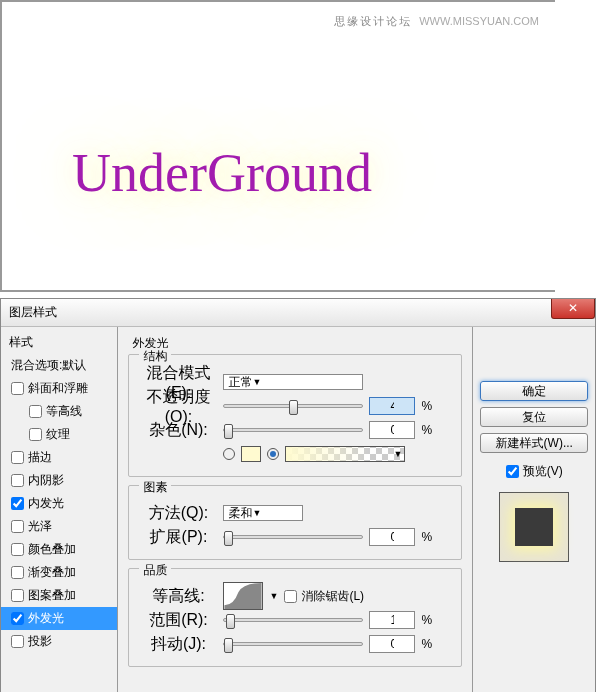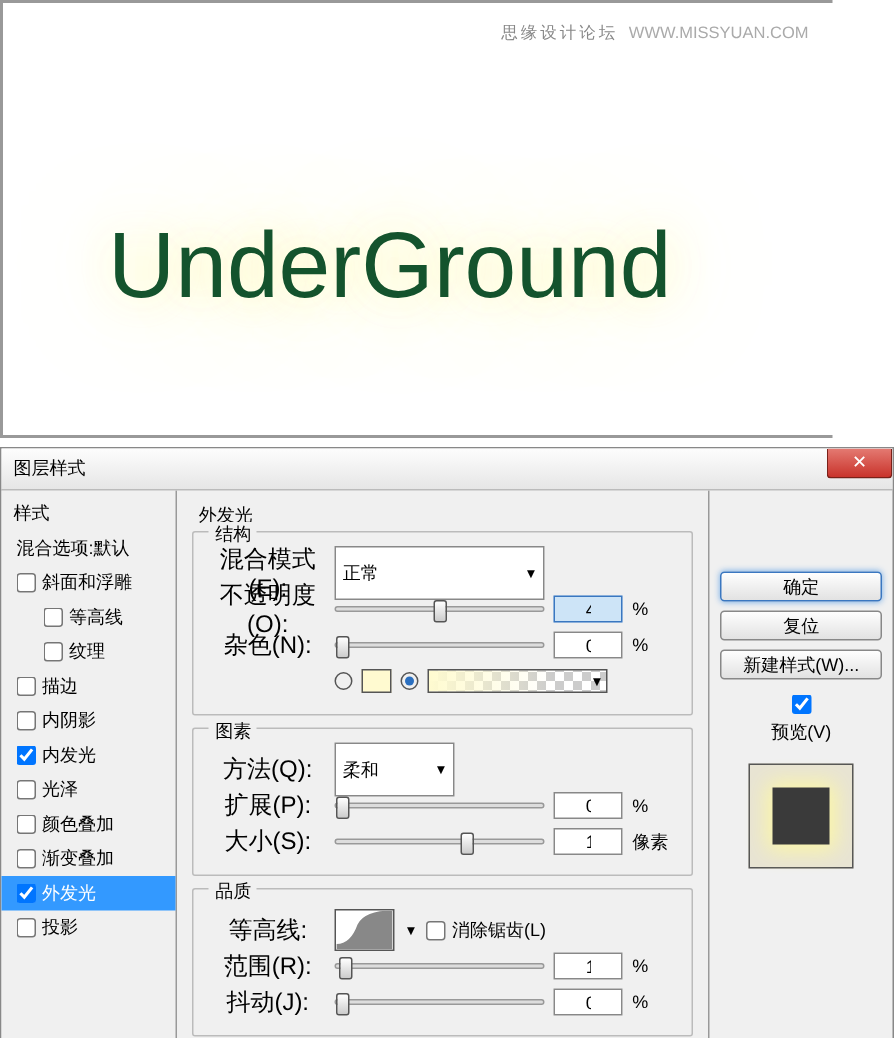--- a/index.html
+++ b/index.html
@@ -1,44 +1,44 @@
 <!DOCTYPE html>
 <html><head>
 <meta charset="utf-8">
 <style>
 * { box-sizing: border-box; margin: 0; padding: 0; }
 body { font-family: "Microsoft YaHei", SimSun, Arial, sans-serif; font-size: 12px; background: #fff; width: 596px; }
 .preview-area { width: 555px; height: 292px; background: #fff; border: 2px solid #999; border-right: none; margin: 0; position: relative; overflow: hidden; }
 .watermark { position: absolute; top: 12px; right: 16px; font-size: 11px; color: #aaa; }
 .watermark .wb { color: #888; letter-spacing: 2px; margin-right: 4px; }
-.demo-text { position: absolute; left: 70px; top: 140px; font-size: 62px; color: #14532d; font-family: Liberation Sans, sans-serif; text-shadow: 0 0 30px rgba(255,250,180,0.9), 0 0 60px rgba(255,250,180,0.7); }
+.demo-text { position: absolute; left: 70px; top: 140px; font-size: 54px; color: #a21caf; font-family: Liberation Serif, serif; text-shadow: 0 0 30px rgba(255,250,180,0.9), 0 0 60px rgba(255,250,180,0.7); }
 .dialog { width: 596px; background: #f0f0f0; border: 1px solid #888; margin-top: 6px; }
 .titlebar { height: 28px; background: linear-gradient(#fdfdfd,#e6e6e6); display: flex; align-items: center; padding: 0 0 0 8px; position: relative; border-bottom: 1px solid #bbb; }
 .closebtn { position: absolute; right: 0; top: 0; width: 44px; height: 20px; background: linear-gradient(#e47a72,#c9332b); border: 1px solid #7a2018; border-top: none; border-radius: 0 0 3px 3px; color: #fff; text-align: center; line-height: 18px; cursor: pointer; }
 .dlgbody { display: flex; height: 400px; }
 .styles-col { width: 118px; border-right: 1px solid #999; padding: 4px 0; background: #f0f0f0; }
 .styles-col .hdr { padding: 3px 8px; font-size: 12px; }
 .styles-col .item { padding: 3px 18px 3px 10px; display: flex; align-items: center; gap: 4px; cursor: pointer; }
 .styles-col .item.sub { padding-left: 28px; }
 .styles-col .item input[type=checkbox] { width: 13px; height: 13px; }
 .styles-col .item.selected { background: #3399ff; color: #fff; }
 .main-col { flex: 1; padding: 8px 10px; border-right: 1px solid #999; }
 .right-col { width: 122px; padding: 8px 6px; display: flex; flex-direction: column; gap: 6px; align-items: center; }
 .btn { width: 108px; height: 20px; background: linear-gradient(#fefefe,#e2e2e2); border: 1px solid #888; border-radius: 3px; font-size: 12px; cursor: pointer; }
 .btn.primary { border: 1px solid #3a77c0; box-shadow: 0 0 4px #6fa9e6; margin-top: 46px; }
-.prev-chk { display: flex; align-items: center; gap: 4px; margin-top: 4px; flex-direction: column; }
+.prev-chk { display: flex; align-items: center; gap: 4px; margin-top: 4px; }
 .prev-box { width: 70px; height: 70px; background: #e8e4d4; border: 1px solid #555; display: flex; align-items: center; justify-content: center; margin-top: 6px; }
 .prev-inner { width: 38px; height: 38px; background: #3a3a3a; box-shadow: 0 0 14px 4px rgba(255,250,160,0.9); }
 .section-title { font-size: 12px; margin-bottom: 2px; padding-left: 4px; }
 .fieldset { border: 1px solid #bbb; border-radius: 2px; padding: 8px 10px 10px; margin-bottom: 8px; }
 .fieldset .fslabel { font-size: 12px; position: relative; top: -15px; background: #f0f0f0; padding: 0 4px; display: inline-block; }
 .fieldset .fsbody { margin-top: -10px; }
 .row { display: flex; align-items: center; height: 24px; gap: 6px; }
 .row .lbl { width: 78px; text-align: center; font-size: 16px; }
-.select { width: 140px; height: 36px; border: 1px solid #888; background: #fff; display: flex; align-items: center; justify-content: space-between; padding: 0 4px; cursor: pointer; }
+.select { width: 140px; height: 16px; border: 1px solid #888; background: #fff; display: flex; align-items: center; padding: 0 4px; cursor: pointer; }
 .select .arrow { font-size: 9px; }
 .slider-track { width: 140px; height: 4px; background: #ddd; border: 1px solid #999; position: relative; border-radius: 2px; }
 .slider-thumb { position: absolute; top: -5px; width: 9px; height: 15px; background: linear-gradient(#fff,#ccc); border: 1px solid #555; border-radius: 2px; }
 .numbox { width: 46px; height: 18px; border: 1px solid #888; background: #fff; text-align: left; padding: 0 20px; font-size: 12px; }
 .numbox.hl { background: #cde4f7; border: 1px solid #3a77c0; }
 .unit { font-size: 12px; width: 30px; }
 .radio { width: 12px; height: 12px; border: 1px solid #555; border-radius: 50%; display: inline-flex; align-items: center; justify-content: center; }
 .radio.checked::after { content:''; width: 6px; height: 6px; background: #2b6fbf; border-radius: 50%; }
 .color-sw { width: 20px; height: 16px; border: 1px solid #555; }
 .grad-sw { width: 120px; height: 16px; border: 1px solid #555; background: linear-gradient(90deg,#fffbd0,rgba(255,251,208,0) 70%), repeating-conic-gradient(#ccc 0 25%, #fff 0 50%) 0/12px 12px; display: flex; align-items: center; justify-content: flex-end; padding-right: 2px; }
@@ -99,20 +99,24 @@
             <span>光泽</span>
           </div>
           <div class="item">
             <input type="checkbox" style="">
             <span>颜色叠加</span>
           </div>
           <div class="item">
             <input type="checkbox" style="">
             <span>渐变叠加</span>
           </div>
+          <div class="item">
+            <input type="checkbox" style="">
+            <span>图案叠加</span>
+          </div>
           <div class="item selected">
             <input type="checkbox" checked="" style="">
             <span>外发光</span>
           </div>
           <div class="item">
             <input type="checkbox" style="">
             <span>投影</span>
           </div>
         </div>
     </div>
@@ -168,28 +172,20 @@
               <span class="arrow">▼</span>
             </div>
           </div>
           <div class="row">
             <span class="lbl">扩展(P):</span>
             <div class="slider-track">
                 <div class="slider-thumb" style="left:0"></div>
               </div>
             <input class="numbox" value="0" style="">
             <span class="unit">%</span>
-          </div>
-          <div class="row">
-            <span class="lbl">大小(S):</span>
-            <div class="slider-track">
-                <div class="slider-thumb" style="left:60%"></div>
-              </div>
-            <input class="numbox" value="152" style="">
-            <span class="unit">像素</span>
           </div>
         </div>
       </div>
 
       <div class="fieldset">
         <span class="fslabel">品质</span>
         <div class="fsbody">
           <div class="row">
             <span class="lbl">等高线:</span>
             <div class="contour">

